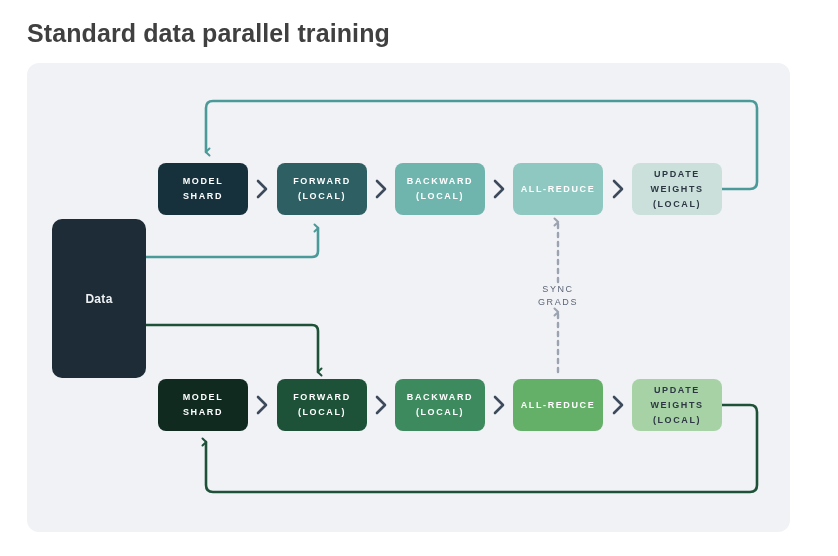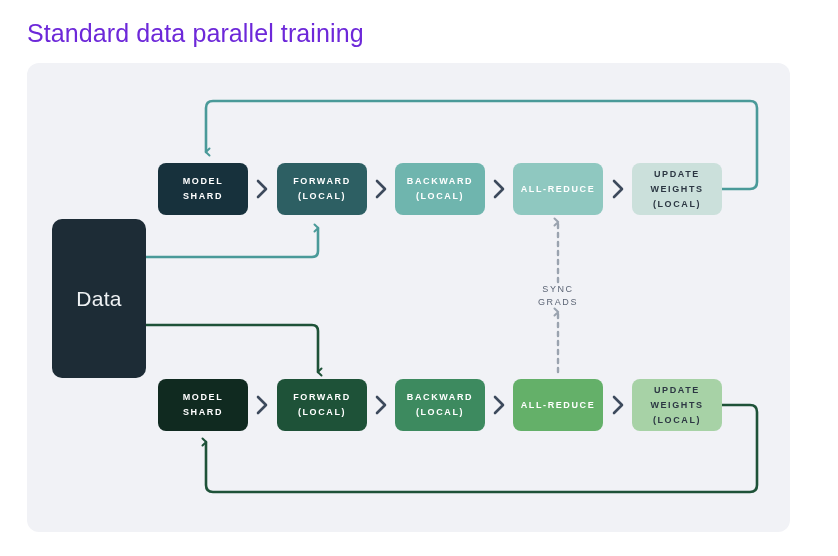--- a/index.html
+++ b/index.html
@@ -13,22 +13,22 @@
     font-family: "Liberation Sans", sans-serif;
     overflow: hidden;
     position: relative;
   }
 
   #page-title {
     position: absolute;
     left: 27px;
     top: 19px;
     font-size: 25px;
-    font-weight: 400;
-    color: #6d28d9;
+    font-weight: 700;
+    color: #404040;
     letter-spacing: 0.1px;
     white-space: nowrap;
   }
 
   #panel {
     position: absolute;
     left: 27px;
     top: 63px;
     width: 763px;
     height: 469px;
@@ -64,22 +64,22 @@
   }
 
   .data-node {
     position: absolute;
     border-radius: 10px;
     display: flex;
     align-items: center;
     justify-content: center;
   }
   .data-label {
-    font-size: 21px;
-    font-weight: 400;
+    font-size: 12px;
+    font-weight: 700;
     letter-spacing: 0.3px;
     color: #eef1f3;
   }
 
   .sync-label {
     position: absolute;
     text-align: center;
     font-size: 9px;
     font-weight: normal;
     letter-spacing: 1.6px;

